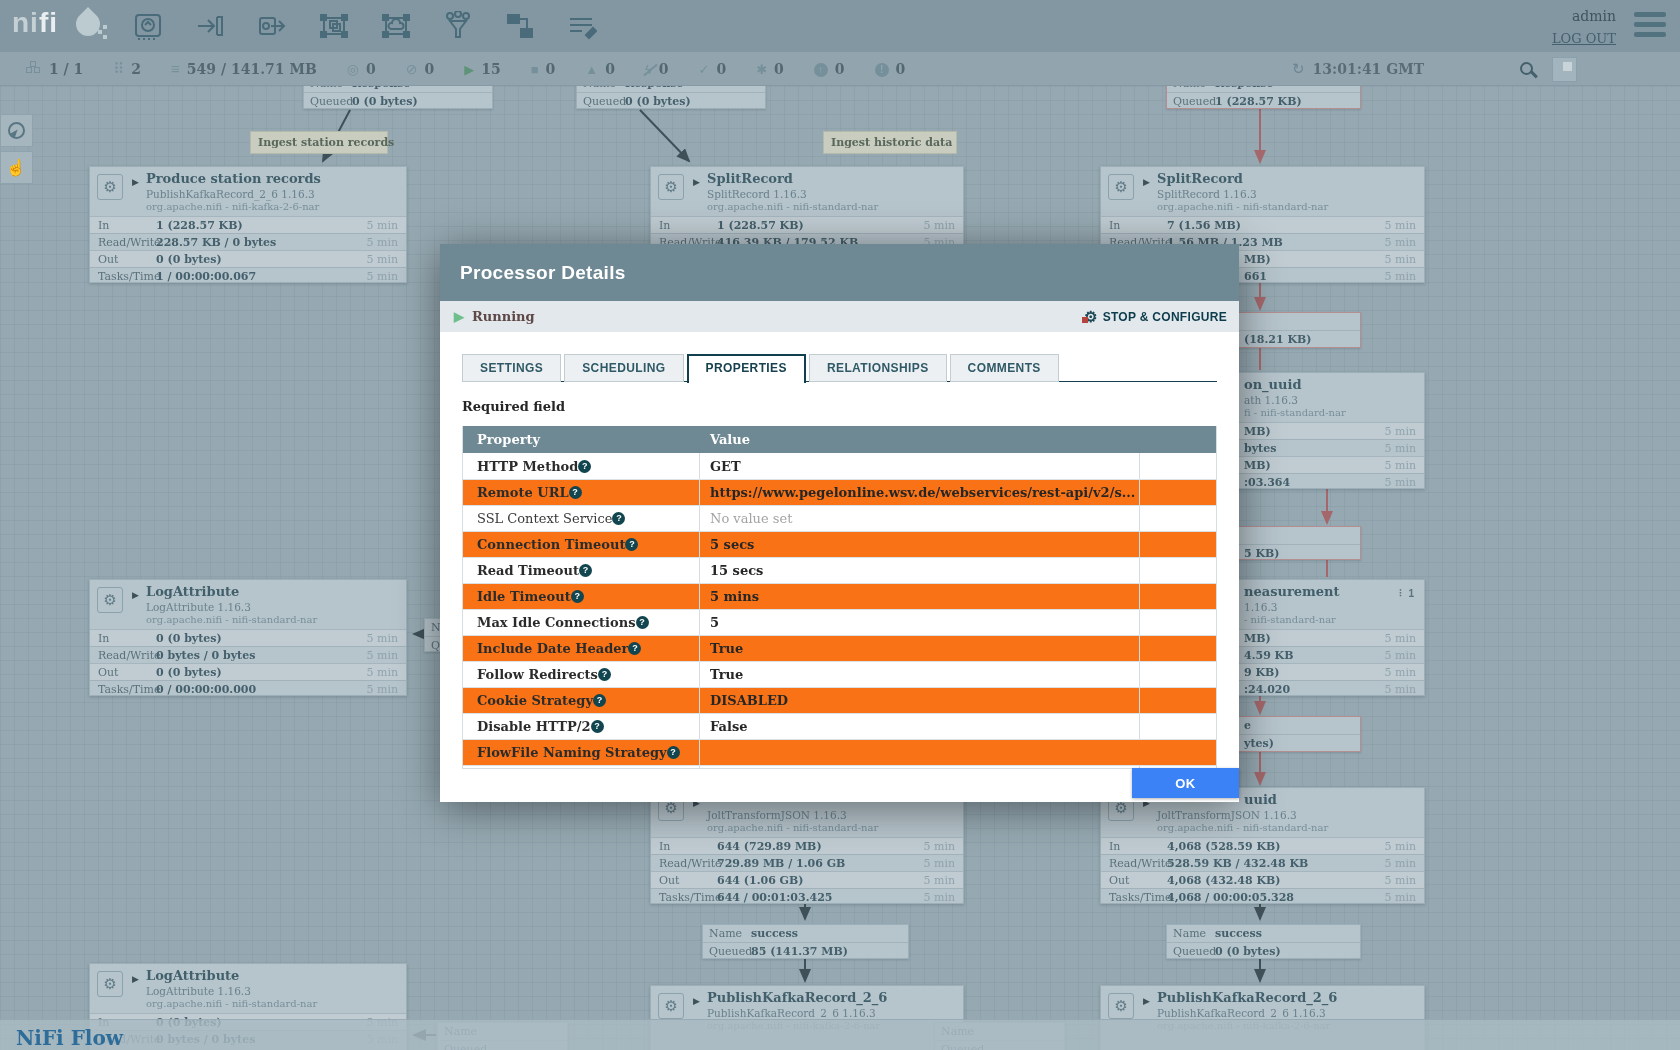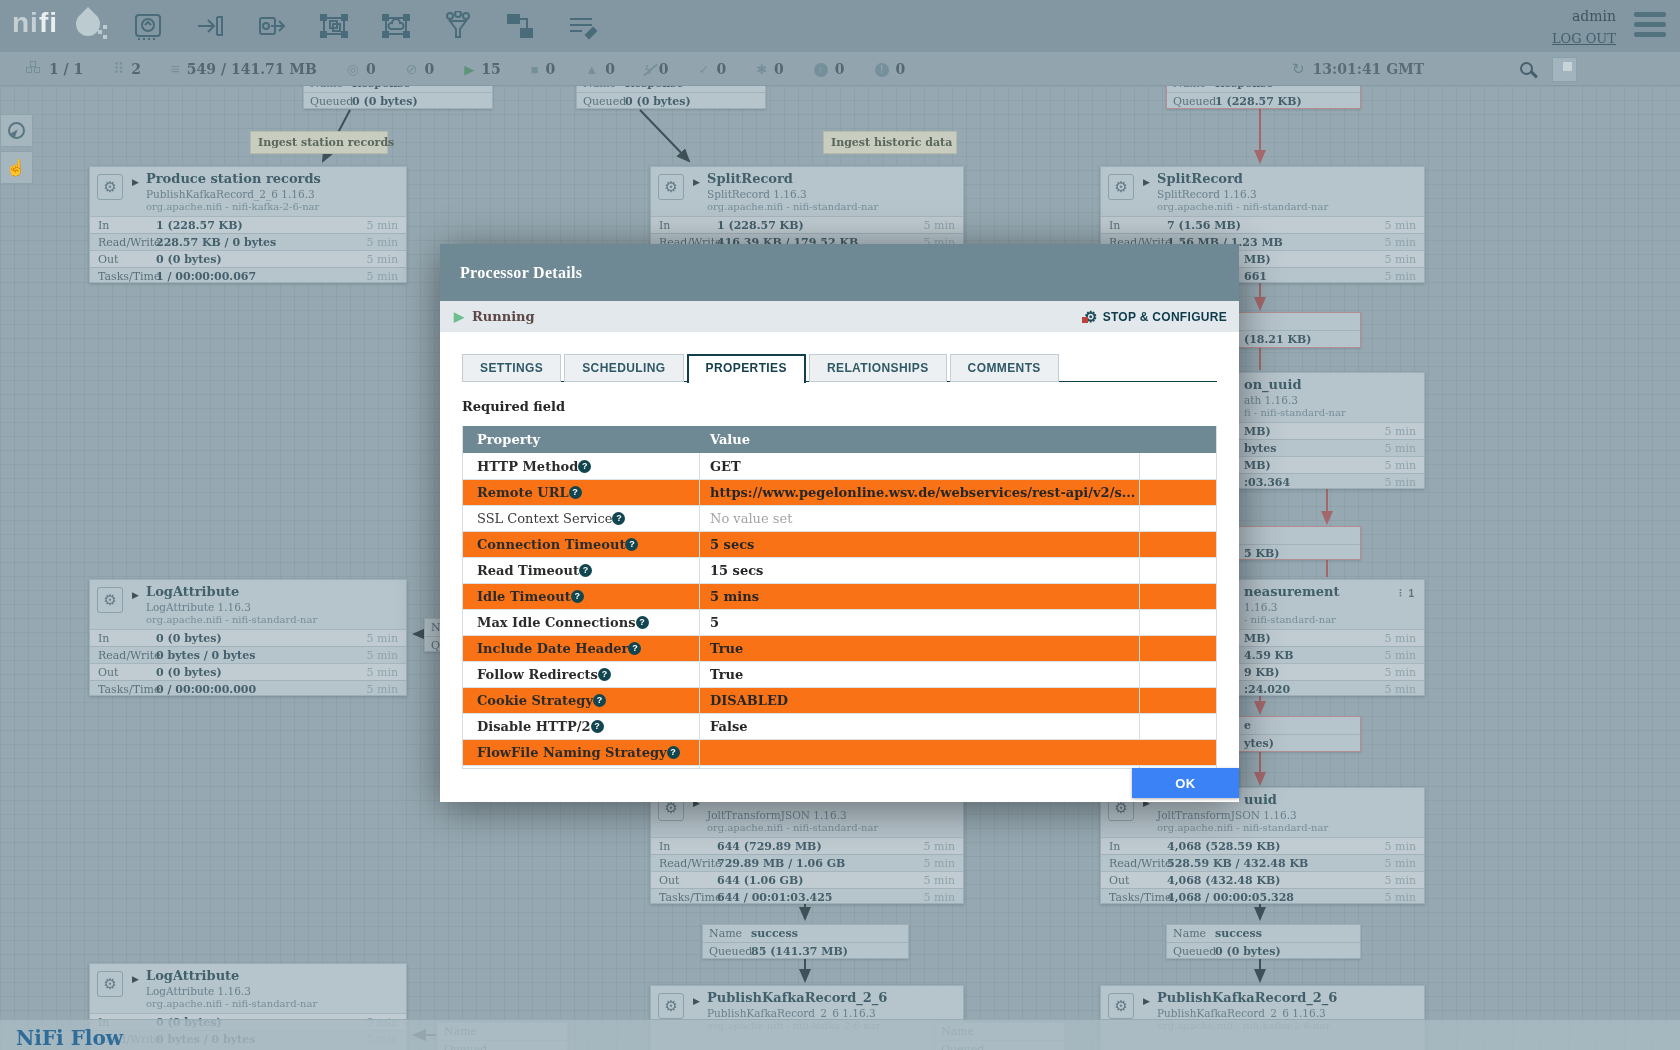--- a/index.html
+++ b/index.html
@@ -82,21 +82,21 @@
   .cv{position:absolute;left:48px;color:#44606c;font-weight:bold;white-space:nowrap}
 
   .ylabel{position:absolute;background:#c8cdbf;border:1px solid #b5bbaa;font-size:11px;line-height:21px;padding:0 7px;color:#59675c;font-family:var(--slab);font-weight:bold;white-space:nowrap}
 
   #breadcrumb-bar{position:absolute;left:0;bottom:0;width:1680px;height:31px;background:rgba(168,185,194,.82);border-top:1px solid rgba(140,160,170,.6);z-index:5}
   #breadcrumb{position:absolute;left:16px;top:6px;font-family:var(--slab);font-weight:bold;font-size:20px;color:#2e6d99}
 
   
   #modal{position:absolute;left:440px;top:244px;width:799px;height:558px;background:#fff;z-index:50;box-shadow:0 6px 40px rgba(0,0,0,.45);}
   #m-header{position:absolute;left:0;top:0;right:0;height:57px;background:#6f8994;}
-  #m-title{position:absolute;left:20px;top:0;line-height:57px;color:#fff;font-family:Liberation Serif, serif;font-weight:bold;font-size:16px;letter-spacing:.3px}
+  #m-title{position:absolute;left:20px;top:0;line-height:57px;color:#fff;font-family:Liberation Sans, sans-serif;font-weight:bold;font-size:19px;letter-spacing:.3px}
   #m-strip{position:absolute;left:0;top:57px;right:0;height:31px;background:#e2e8eb;display:flex;align-items:center;}
   #m-run{display:flex;align-items:center;gap:8px;margin-left:14px;font-family:var(--slab);font-weight:bold;font-size:13px;color:#5d4747}
   #m-run .tri{color:#6fbf8e;font-size:13px;font-family:var(--sans)}
   #m-action{position:absolute;right:12px;display:flex;align-items:center;gap:5px;font-weight:bold;font-size:12px;color:#0d3b4b;letter-spacing:.3px;cursor:default}
   #m-action .gear{position:relative;font-size:15px;color:#1d4a58;font-family:var(--sans)}
   #m-action .gear i{position:absolute;left:-2px;bottom:3px;width:6px;height:6px;background:#b8433c}
 
   #m-tabs{position:absolute;left:22px;right:22px;top:110px;height:29px;}
   #m-tabs::after{content:'';position:absolute;left:0;right:0;top:27px;height:1px;background:#10404e;z-index:1}
   .tab{position:relative;display:inline-block;height:28px;line-height:26px;padding:0 17px;margin-right:3px;background:#edf0f2;border:1px solid #c3ccd1;z-index:2;font-size:12px;font-weight:bold;color:#2f5967;letter-spacing:.4px;vertical-align:top;cursor:default}

